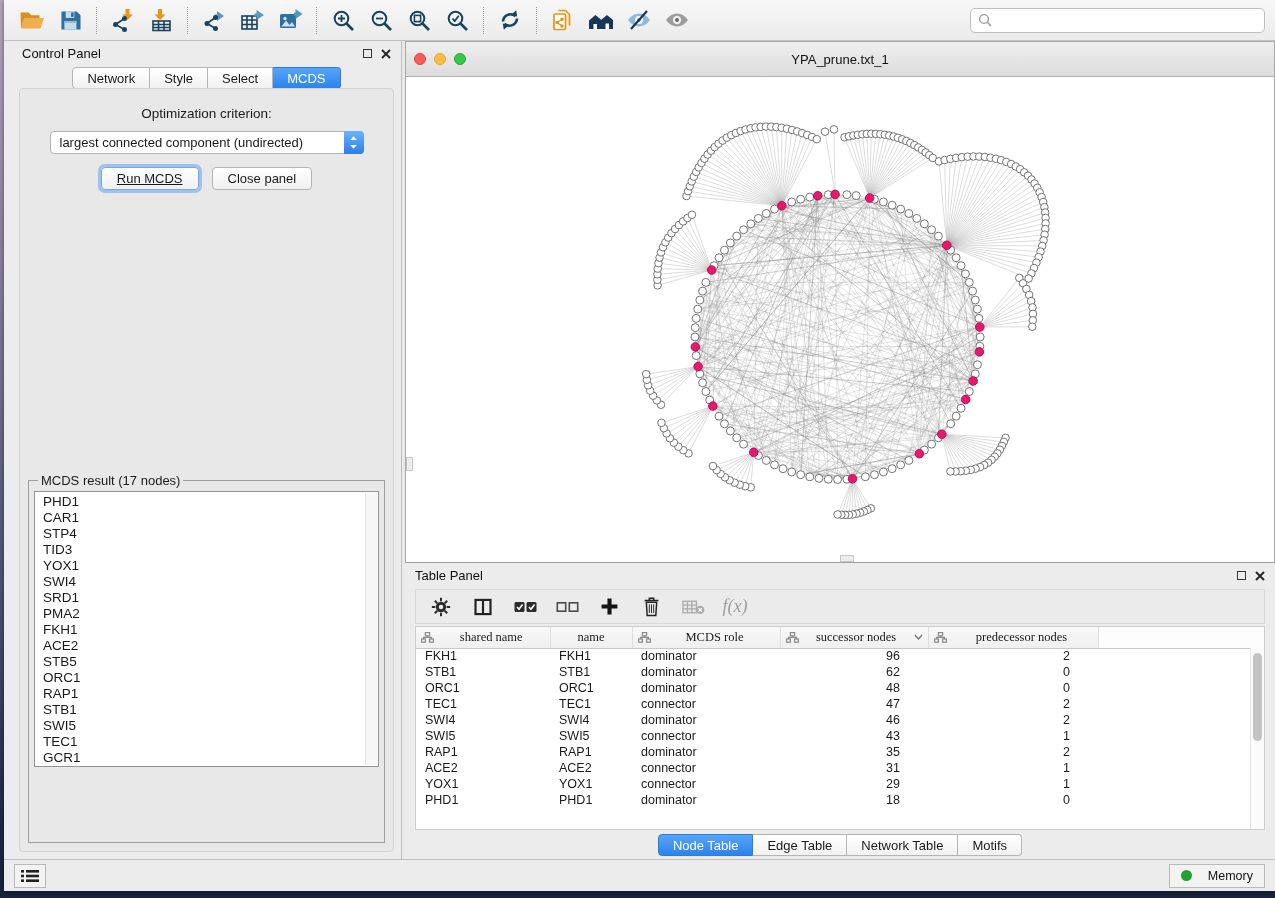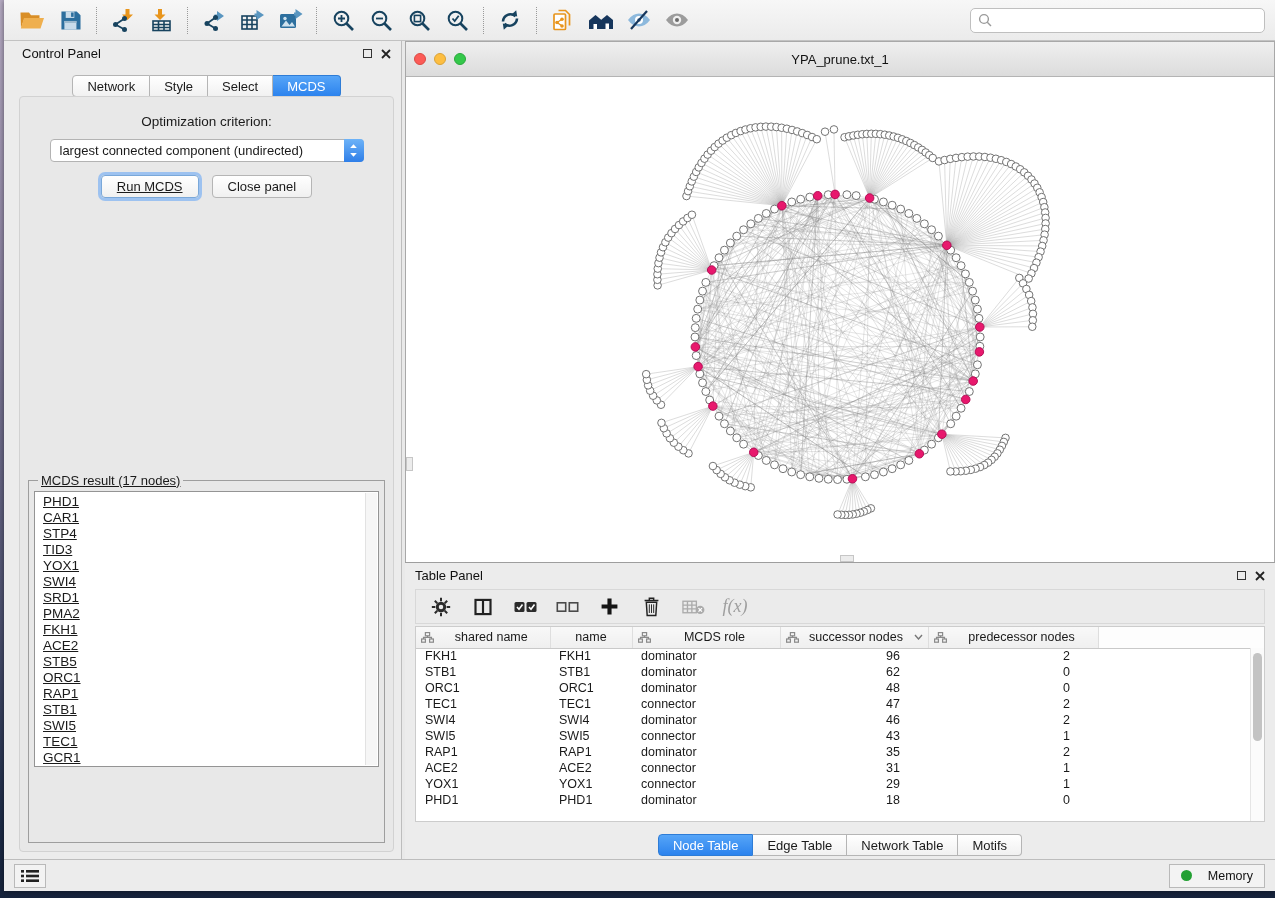--- a/index.html
+++ b/index.html
@@ -26,38 +26,38 @@
   
   .main { flex:1; display:flex; min-height:0; }
 
   
   .control-panel { width:398px; flex:0 0 398px; background:#ececec; border-right:1px solid #bdbdbd;
     display:flex; flex-direction:column;padding-left:8px; }
   .panel-head { height:25px; flex:0 0 25px; display:flex; align-items:center; padding:0 10px; font-size:13px; color:#111; }
   .panel-head .win-ctrls { margin-left:auto; display:flex; gap:9px; align-items:center; }
   .win-float { width:9px; height:9px; border:1.5px solid #333; display:inline-block; background:transparent; cursor:pointer; }
   .win-close { cursor:pointer; display:flex; }
-  .seg-bar { display:flex; justify-content:center; margin:9px 0 0; }
+  .seg-bar { display:flex; justify-content:center; margin:1px 0 0; }
   .seg-tab { background:linear-gradient(#ffffff,#f1f1f1); border:1px solid #b5b5b5; border-left-width:0;
     padding:0 14px; font-size:13px; height:22px; color:#1a1a1a; cursor:pointer; font-family:inherit; }
   .seg-tab:first-child { border-left-width:1px; border-radius:4px 0 0 4px; }
   .seg-tab:last-child { border-radius:0 4px 4px 0;text-align:center; }
   .seg-tab.active { background:linear-gradient(#56a5f8,#2c83ee); color:#fff; border-color:#2e7cd6; }
   .cp-body { flex:1; margin:0 7px 7px; background:#e8e8e8; border:1px solid #d2d2d2; border-radius:4px;
     margin-top:-1px; padding-top:17px; display:flex; flex-direction:column; min-height:0; }
   .opt-label { text-align:center; font-size:13.5px; margin-bottom:10px; }
   .criterion { width:314px; height:23px; margin:0 auto; background:#fff; border:1px solid #b3b3b3;
     border-radius:4px; display:flex; align-items:center; padding-left:9px; font-size:13px; position:relative; cursor:pointer; }
   .criterion .stepper { position:absolute; right:-1px; top:-1px; bottom:-1px; width:20px;
     background:linear-gradient(#6db3f8,#2e7ee8); border-radius:0 4px 4px 0; display:flex; align-items:center; justify-content:center; }
   .btn-row { display:flex; justify-content:center; gap:13px; margin-top:13px; }
   .btn { height:23px; padding:0 15px; background:linear-gradient(#ffffff,#f0f0f0); border:1px solid #b5b5b5;
     border-radius:4px; font-size:13px; font-family:inherit; color:#1a1a1a; cursor:pointer; }
   .btn.focused { box-shadow:0 0 0 3px rgba(106,168,245,.6); border-color:#7aa8d9;text-decoration:underline; }
-  .result-fs { margin:auto 8px 8px; height:370px; border:1px solid #9e9e9e; position:relative; padding:3px 5px 7px;text-decoration:underline; }
+  .result-fs { margin:auto 8px 8px; height:370px; border:1px solid #9e9e9e; position:relative; padding:3px 5px 7px; }
   .result-fs legend { font-size:13px; padding:0 3px; margin-left:4px; }
   .result-inner { height:100%; background:#fff; border:1px solid #949494; position:relative;
     overflow:hidden; padding:2px 14px 0 8px; font-size:13.5px; line-height:16px; }
   .mcds-item { white-space:nowrap; }
   .result-track { position:absolute; top:1px; right:1px; bottom:1px; width:12px; background:#f6f6f6; border-left:1px solid #e2e2e2; }
 
   
   .right-col { flex:1; display:flex; flex-direction:column; min-width:0; margin-left:3px; }
 
   .net-window { height:521px; flex:0 0 521px; display:flex; flex-direction:column;
@@ -78,21 +78,21 @@
   .tp-toolbar { height:35px; flex:0 0 35px; margin:1px 10px 0; background:#ebebeb; border:1px solid #d8d8d8;
     display:flex; align-items:center; gap:8px; padding:0 8px; }
   .tpt-btn { background:transparent; border:none; width:34px; height:28px; display:flex;
     align-items:center; justify-content:center; cursor:pointer; }
   .tpt-btn.dim { cursor:default; }
   .fx-glyph { font-family:"Liberation Serif","DejaVu Serif",serif; font-style:italic; font-size:18px; color:#9e9e9e; }
   .tp-table-wrap { flex:1; margin:2px 10px 0; background:#fff; border:1px solid #cccccc; position:relative; overflow:hidden; min-height:0; }
   table { border-collapse:collapse; width:100%; table-layout:fixed; }
   th { height:21px; background:linear-gradient(#f8f8f8,#efefef); border-bottom:1px solid #c9c9c9;
     border-right:1px solid #dedede; font-weight:normal; font-size:12.5px; padding:0 5px; }
-  th .th-inner { display:flex; align-items:center; gap:4px; }
+  th .th-inner { display:flex; align-items:center; gap:4px;font-family:Liberation Serif, serif; }
   th .th-label { flex:1; text-align:center; white-space:nowrap; overflow:hidden; }
   th.filler { background:#fdfdfd; border-right:none; }
   col.c1{width:134px} col.c2{width:82px} col.c3{width:148px} col.c4{width:148px} col.c5{width:170px}
   td { height:16px; padding:0 9px; font-size:12.5px; white-space:nowrap; overflow:hidden; }
   td.num { text-align:right; padding-right:28px; }
   .tp-scroll { position:absolute; right:0; top:21px; bottom:0; width:14px; background:#fbfbfb; border-left:1px solid #e5e5e5; }
   .tp-thumb { position:absolute; top:5px; left:2px; width:9px; height:88px; background:#c3c3c3; border-radius:5px; }
   .tp-tabs { height:28px; flex:0 0 28px; display:flex; justify-content:center; align-items:center; }
 
   

